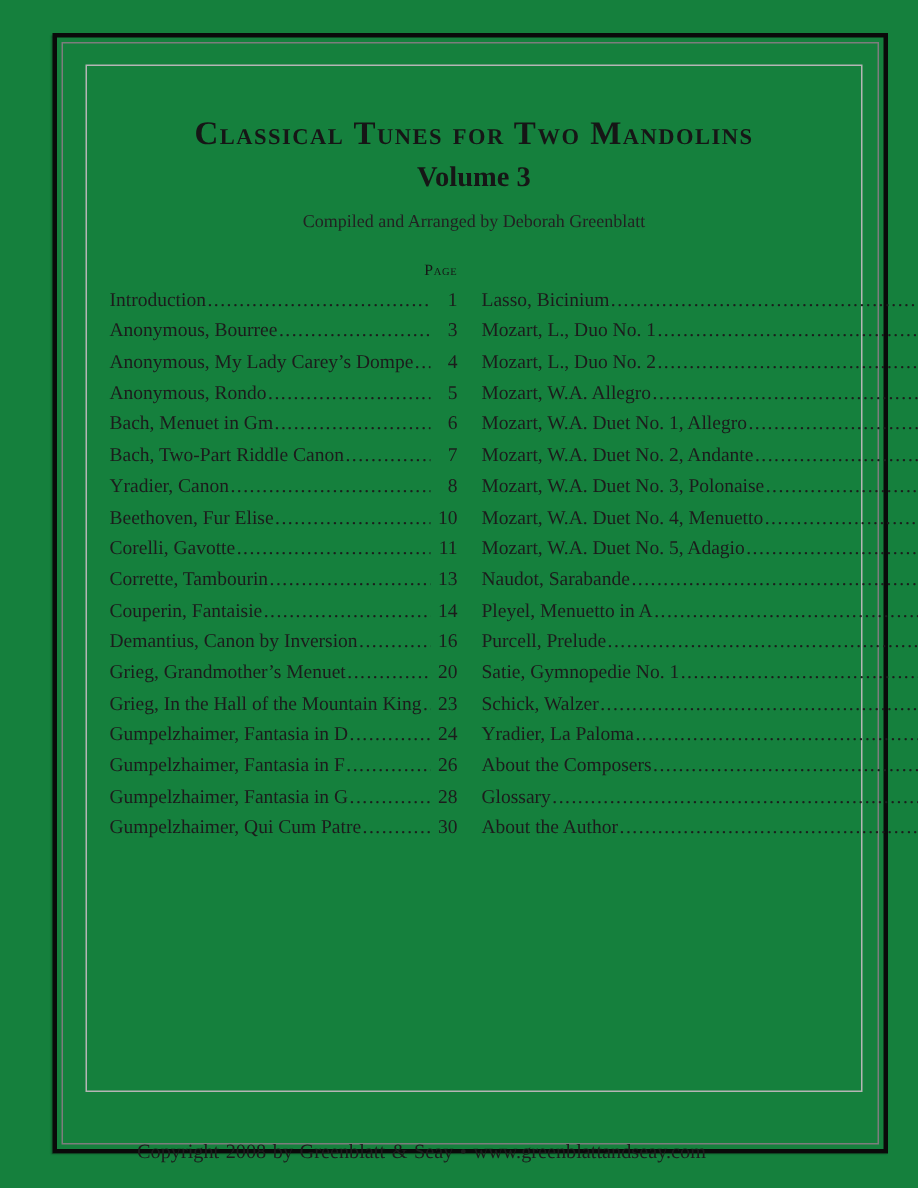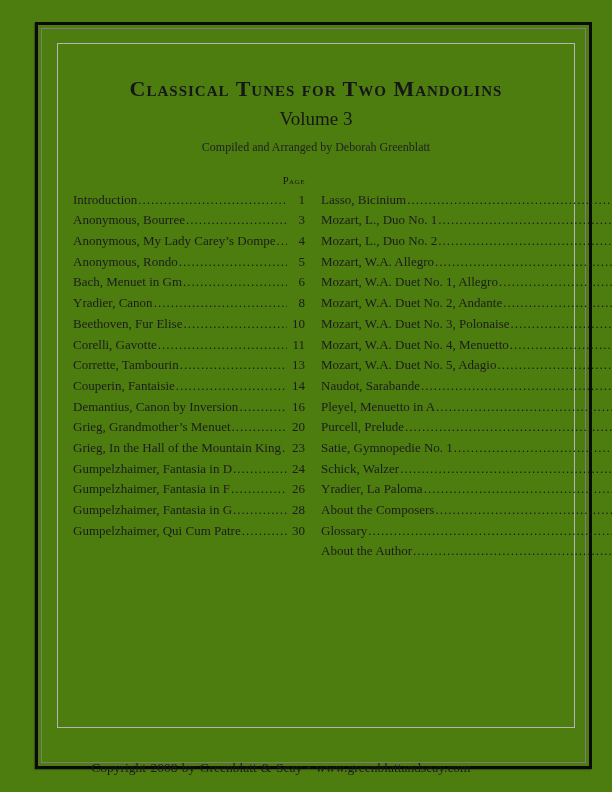--- a/index.html
+++ b/index.html
@@ -1,19 +1,19 @@
 <!DOCTYPE html>
 <html><head>
 <meta charset="utf-8">
 <style>
   html,body { margin:0; padding:0; background:#e9e9e9; }
   .page {
     position:relative;
     width:612px; height:792px;
-    background:#4d7c0f;
+    background:#15803d;
     font-family:"Liberation Serif", serif;
     color:#1c1c1c;
     overflow:hidden;
     margin:0 auto;
   }
   
   .frame-outer {
     position:absolute; left:35px; top:22px; width:557px; height:747px;
     border:3px solid #0a0a0a; box-sizing:border-box;
     box-shadow:-1px 1px 1px rgba(0,0,0,0.25);
@@ -30,21 +30,21 @@
 
   .title {
     margin-top:33px; text-align:center;
     font-size:22px; line-height:26px;
     font-variant:small-caps; letter-spacing:1px;
     font-weight:600; color:#161616;
   }
   .subtitle {
     margin-top:5px; text-align:center;
     font-size:19px; line-height:24px;
-    font-weight:400; color:#161616;
+    font-weight:700; color:#161616;
   }
   .byline {
     margin-top:8px; text-align:center;
     font-size:12px; line-height:16px; color:#222;
   }
 
   .toc {
     display:flex; margin-top:19px;
     padding-left:16px; padding-right:12px;
   }
@@ -117,20 +117,25 @@
               <span class="dots"></span>
               <span class="toc-page">5</span>
             </div>
 
             <div class="toc-row">
               <span class="toc-title">Bach, Menuet in Gm</span>
               <span class="dots"></span>
               <span class="toc-page">6</span>
             </div>
 
+            <div class="toc-row">
+              <span class="toc-title">Bach, Two-Part Riddle Canon</span>
+              <span class="dots"></span>
+              <span class="toc-page">7</span>
+            </div>
 
             <div class="toc-row">
               <span class="toc-title">Yradier, Canon</span>
               <span class="dots"></span>
               <span class="toc-page">8</span>
             </div>
 
             <div class="toc-row">
               <span class="toc-title">Beethoven, Fur Elise</span>
               <span class="dots"></span>

